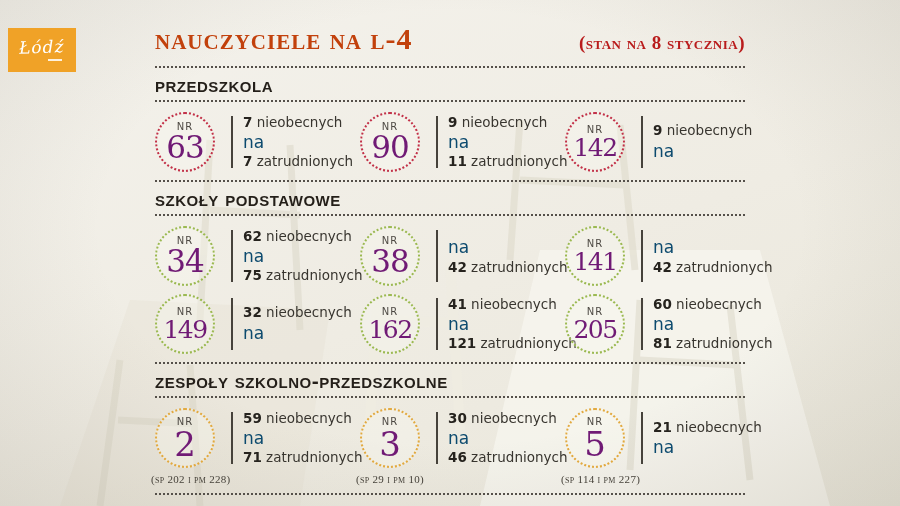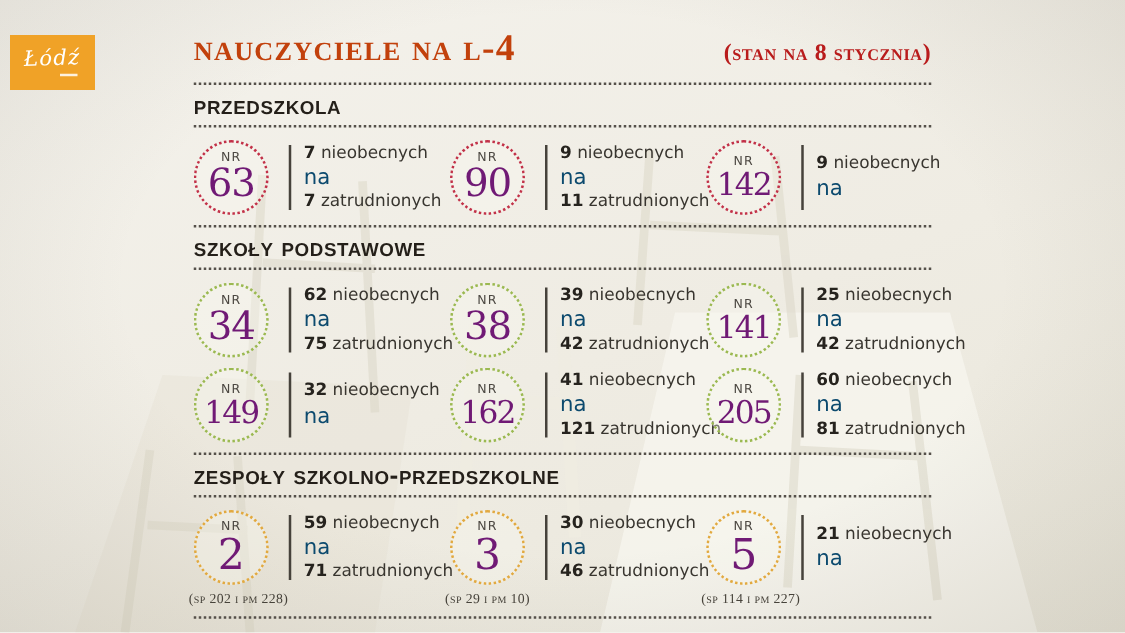--- a/index.html
+++ b/index.html
@@ -171,36 +171,34 @@
     </div>
 
     <div class="item">
       <div class="item-main">
         <div class="circle">
           <span class="nr-label">NR</span>
           <span class="nr-value n2">38</span>
         </div>
         <div class="vbar"></div>
         <div class="stat-lines">
-          <span><span class="num">39</span>&nbsp;<span>nieobecnych</span></span>
           <span class="na">na</span>
           <span><span class="num">42</span>&nbsp;<span>zatrudnionych</span></span>
         </div>
       </div>
     </div>
 
     <div class="item">
       <div class="item-main">
         <div class="circle">
           <span class="nr-label">NR</span>
           <span class="nr-value n3">141</span>
         </div>
         <div class="vbar"></div>
         <div class="stat-lines">
-          <span><span class="num">25</span>&nbsp;<span>nieobecnych</span></span>
           <span class="na">na</span>
           <span><span class="num">42</span>&nbsp;<span>zatrudnionych</span></span>
         </div>
       </div>
     </div>
 
   </div>
 
   <div class="row sec-green" style="padding-top:2px;">
 

